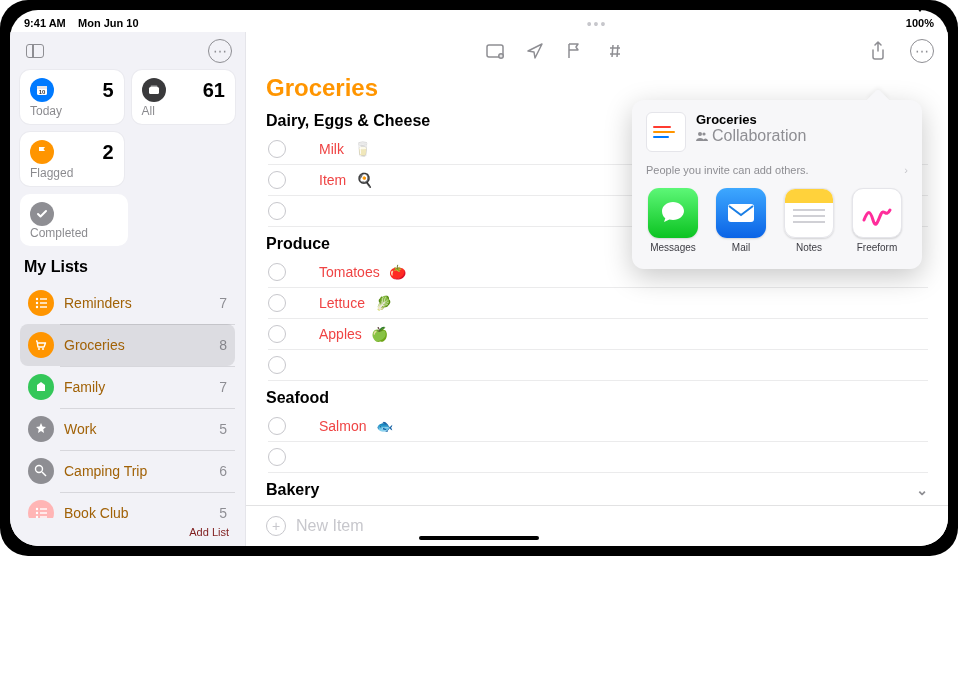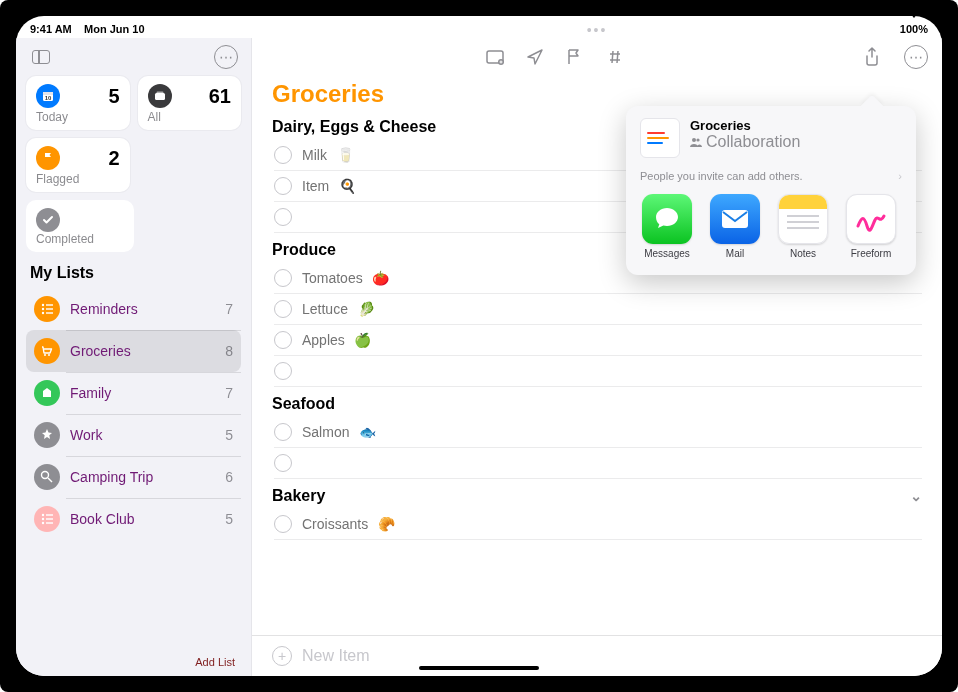--- a/index.html
+++ b/index.html
@@ -1,17 +1,17 @@
 <!DOCTYPE html>
 <html><head>
 <meta charset="utf-8">
 <style>
   * { box-sizing: border-box; margin: 0; padding: 0; font-family: -apple-system, BlinkMacSystemFont, "Helvetica Neue", Arial, sans-serif; }
   body { background: #fff; }
-  .device { width: 958px; height: 692px; background: #000; border-radius: 8px; padding: 16px; position: relative; }
+  .device { width: 958px; height: 556px; background: #000; border-radius: 28px; padding: 10px; position: relative; }
   .screen { width: 100%; height: 100%; background: #fff; border-radius: 28px; overflow: hidden; position: relative; display: flex; flex-direction: column; }
   .statusbar { display: flex; justify-content: space-between; align-items: center; padding: 4px 14px 0 14px; font-size: 11px; font-weight: 600; height: 22px; }
   .statusbar .right { display: flex; align-items: center; gap: 5px; flex-direction: column; }
   .battery-shell { width: 20px; height: 10px; border: 1px solid #000; border-radius: 2px; position: relative; }
   .battery-shell::after { content: ""; position: absolute; right: -3px; top: 2px; width: 2px; height: 4px; background: #000; border-radius: 1px; }
   .battery-fill { background: #000; height: 100%; width: 100%; border-radius: 1px; }
   .app { flex: 1; display: flex; min-height: 0; }
   
   .sidebar { width: 236px; background: #f2f2f7; display: flex; flex-direction: column; padding: 4px 10px 0 10px; border-right: 1px solid #e5e5ea; position: relative; }
   .sidebar-top { display: flex; justify-content: space-between; padding: 2px 2px 6px 2px; }
@@ -25,37 +25,37 @@
   .smart-badge { width: 24px; height: 24px; border-radius: 12px; display: flex; align-items: center; justify-content: center; color: #fff; font-size: 12px; }
   .smart-count { font-size: 20px; font-weight: 700; color: #000; }
   .smart-label { font-size: 12px; color: #3c3c43; opacity: .6; }
   .completed-card { background: #fff; border-radius: 10px; padding: 8px 10px 6px 10px; width: 50%; margin-bottom: 10px; }
   .mylists-title { font-size: 16px; font-weight: 700; padding: 2px 4px 6px 4px; }
   .mylists { flex: 1; overflow: hidden; }
   .list-row { display: flex; align-items: center; gap: 10px; padding: 8px 8px; border-radius: 8px; position: relative; }
   .list-row.selected { background: #dcdce1; }
   .list-row + .list-row::before { content: ""; position: absolute; left: 40px; right: 0; top: 0; height: 1px; background: rgba(60,60,67,0.15); }
   .list-dot { width: 26px; height: 26px; border-radius: 13px; display: flex; align-items: center; justify-content: center; color: #fff; flex-shrink: 0; }
-  .list-name { flex: 1; font-size: 14px; color: #701a75; }
+  .list-name { flex: 1; font-size: 14px; color: #a16207; }
   .list-count { font-size: 14px; color: #3c3c43; opacity: .55; }
   .sidebar-footer { text-align: right; font-size: 11px; color: #7f1d1d; padding: 8px 6px; }
   
   .main { flex: 1; display: flex; flex-direction: column; min-width: 0; position: relative; background: #fff; }
   .topdots { position: absolute; top: -16px; left: 50%; transform: translateX(-50%); color: #c7c7cc; font-size: 14px; letter-spacing: 2px; }
   .toolbar { display: flex; justify-content: space-between; align-items: center; padding: 4px 16px 4px 16px; height: 38px; }
   .toolbar-right { display: flex; gap: 18px; align-items: center; }
   .toolbar .tb-icon { color: #8e8e93; font-size: 18px; width: 22px; text-align: center; }
   .content { flex: 1; overflow: hidden; padding: 4px 20px 0 20px; position: relative; }
   .list-title { font-size: 24px; font-weight: 700; color: #ff9500; margin-bottom: 10px; }
   .section-title { font-size: 16px; font-weight: 700; color: #000; margin: 8px 0 4px 0; display: flex; justify-content: space-between; align-items: center; }
   .chev { color: #8e8e93; font-size: 14px; }
   .item-row { display: flex; align-items: center; gap: 10px; padding: 6px 0; border-bottom: 1px solid rgba(60,60,67,0.1); margin-left: 2px; }
   .item-row.empty .item-label { color: #c7c7cc; }
   .check-circle { width: 18px; height: 18px; border: 1.5px solid #c7c7cc; border-radius: 9px; flex-shrink: 0; }
-  .item-label { font-size: 14px; color: #737373; }
+  .item-label { font-size: 14px; color: #ef4444; margin-left: 23px; }
   .item-emoji { font-size: 14px; }
   .new-item-row { display: flex; align-items: center; gap: 10px; padding: 10px 20px; border-top: 1px solid rgba(60,60,67,0.15); color: #c7c7cc; }
   .plus-circle { width: 20px; height: 20px; border: 1.5px solid #c7c7cc; border-radius: 10px; display: flex; align-items: center; justify-content: center; font-size: 14px; color: #c7c7cc; }
   
   .share-sheet { position: absolute; top: 68px; right: 26px; width: 290px; background: #f7f7f9; border-radius: 12px; box-shadow: 0 8px 28px rgba(0,0,0,0.22); padding: 12px 10px 14px 10px; z-index: 50; }
   .share-sheet::before { content: ""; position: absolute; top: -8px; right: 36px; width: 16px; height: 16px; background: #f7f7f9; transform: rotate(45deg); border-top-left-radius: 3px; box-shadow: -2px -2px 4px rgba(0,0,0,0.04); }
   .share-head { display: flex; gap: 10px; align-items: flex-start; padding: 0 4px 4px 4px; }
   .share-thumb { width: 40px; height: 40px; background: #fff; border-radius: 6px; border: 1px solid #e5e5ea; display: flex; flex-direction: column; justify-content: center; gap: 3px; padding: 6px; }
   .thumb-line { height: 2px; border-radius: 1px; }
   .share-title { font-size: 13px; font-weight: 600; color: #000; }

